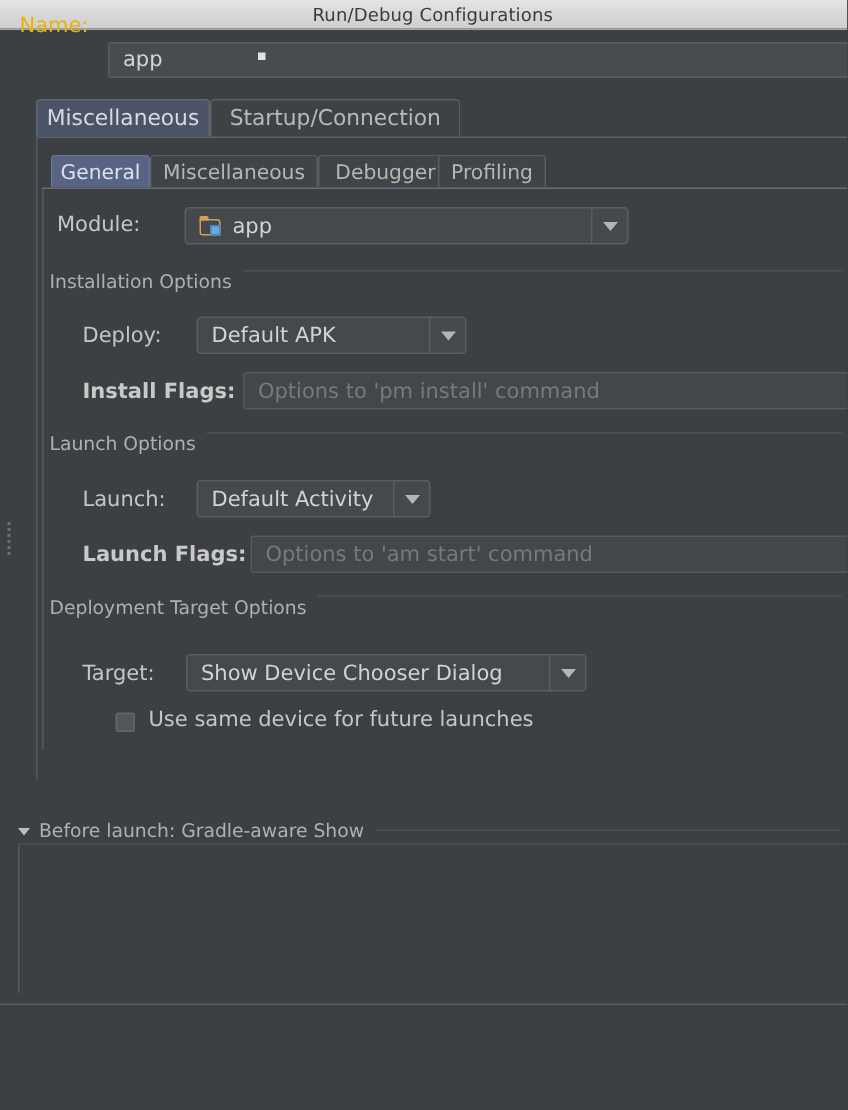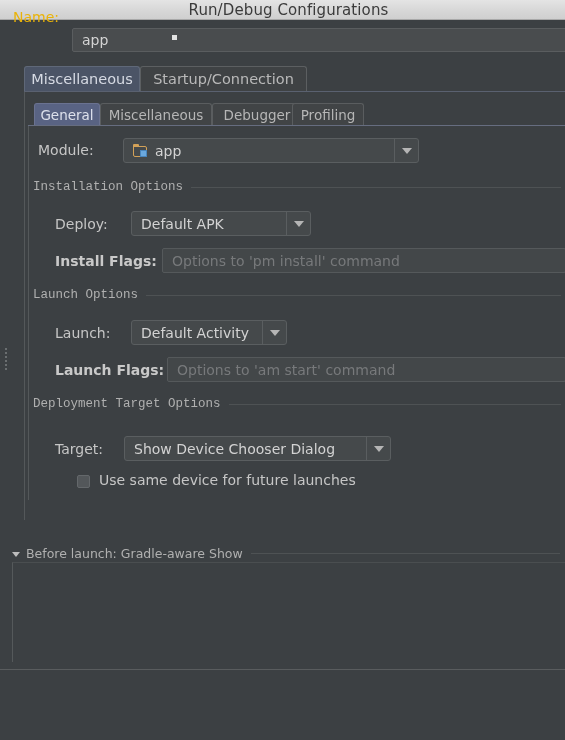--- a/index.html
+++ b/index.html
@@ -20,21 +20,21 @@
 
   
   .titlebar {
     position: absolute; left: 0; top: 0;
     width: 565px; height: 19px;
     background: linear-gradient(to bottom, #e4e4e4 0%, #d6d6d6 60%, #cfcfcf 100%);
     border-bottom: 1px solid #a8a8a8;
     display: flex; align-items: center; justify-content: center;
   }
   .titlebar-text {
-    font-size: 15px;
+    font-size: 12px;
     color: #3b3b3b;
     letter-spacing: .1px;
     margin-left: 12px;
   }
   .name-label {
     position: absolute; left: 13px; top: 9px;
     font-size: 14px; color: #eab308;
   }
   .name-field {
     position: absolute; left: 72px; top: 28px;
@@ -181,23 +181,22 @@
     cursor: text;
   }
   .placeholder {
     font-size: 14px; color: #77797b;
     padding-left: 9px; white-space: nowrap;
   }
 
   
   .group {
     position: absolute;
-    display: flex; align-items: center;
+    display: flex; 
     width: 500px;
-    font-family: Liberation Mono, monospace;
   }
   .group-title {
     font-size: 12.5px; color: #b0b0b0;
     white-space: nowrap; padding-right: 8px;
   }
   .group-line {
     flex: 1; height: 1px; background: #4e5254;
   }
 
   

